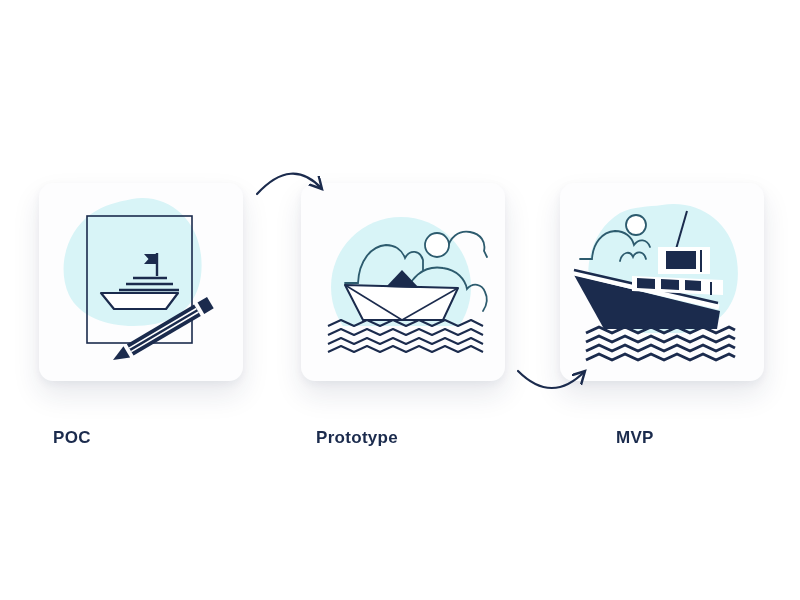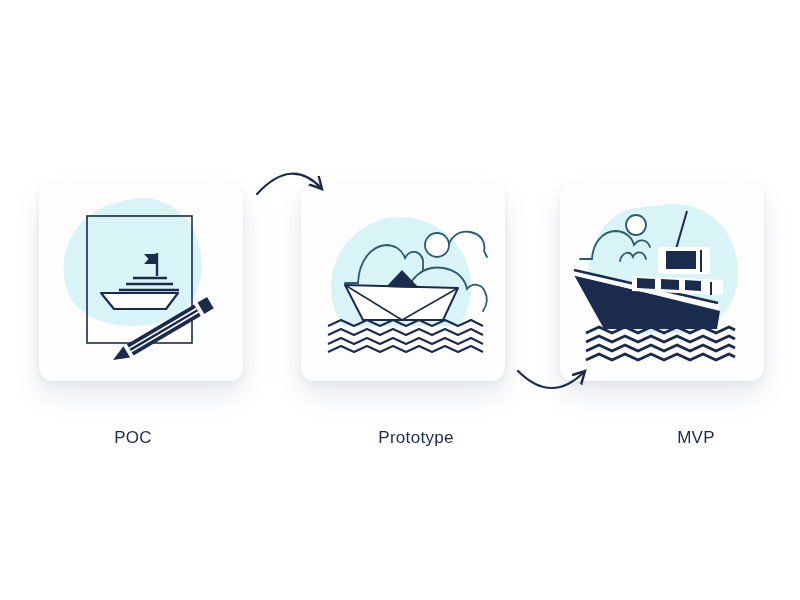--- a/index.html
+++ b/index.html
@@ -19,28 +19,27 @@
     overflow:hidden;
   }
   #card-poc{left:39px;top:183px;}
   #card-prototype{left:301px;top:183px;}
   #card-mvp{left:560px;top:183px;}
   .stage-card svg{display:block;width:204px;height:198px;}
   .stage-label{
     position:absolute;
     top:428px;
     width:160px;
-    text-align:center;
     font-size:17px;
-    font-weight:400;
+    font-weight:700;
     letter-spacing:.3px;
     color:#1b2b4d;
   }
   #label-poc{left:53px;}
-  #label-prototype{left:336px;}
+  #label-prototype{left:316px;}
   #label-mvp{left:616px;}
   #arrow-layer{
     position:absolute;left:0;top:0;width:800px;height:600px;
     pointer-events:none;
   }
 </style>
 </head>
 <body>
 
 <div class="stage-card" id="card-poc">

